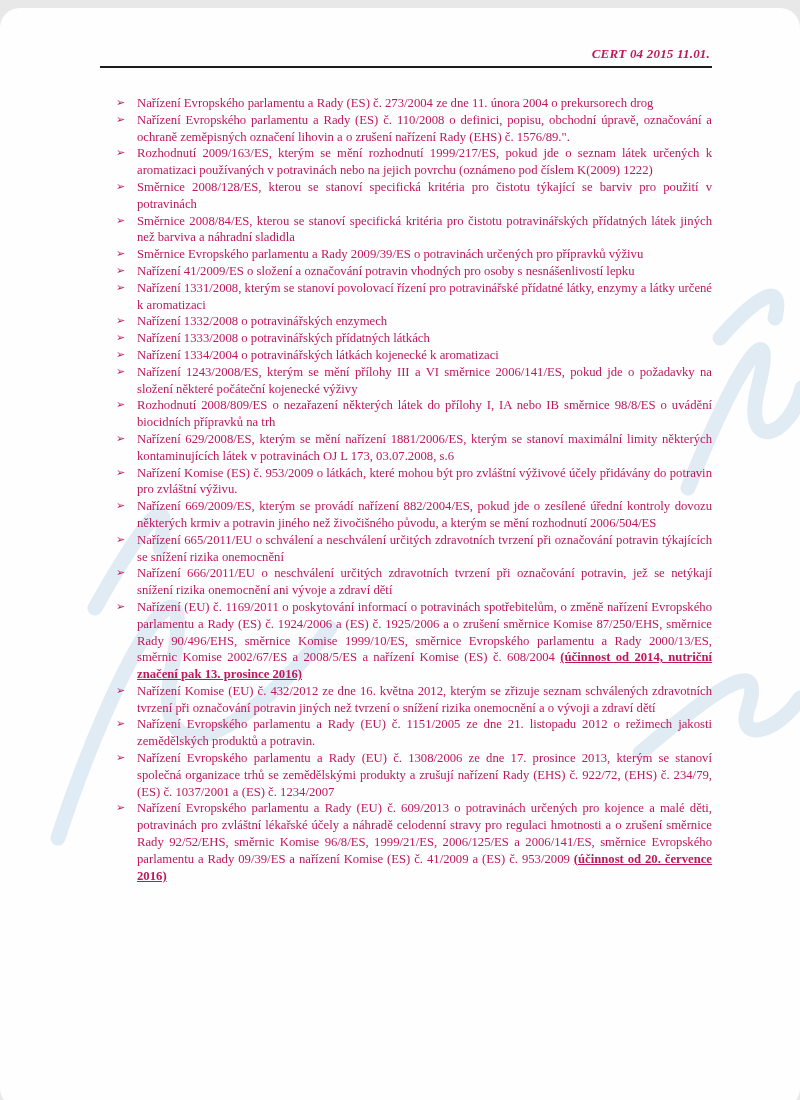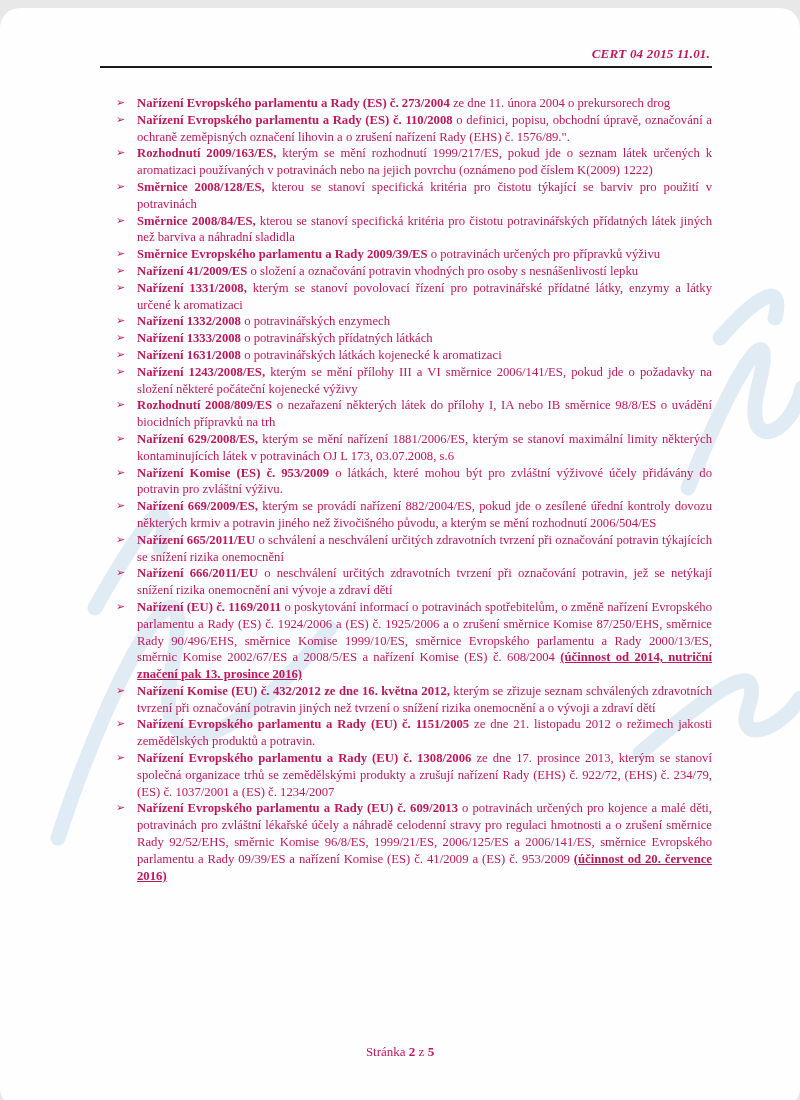--- a/index.html
+++ b/index.html
@@ -25,21 +25,21 @@
   .list{
     position:absolute;top:87px;left:115px;width:597px;z-index:1;
     font-size:12.7px;line-height:16.8px;text-align:justify;
   }
   .item{position:relative;padding-left:22px;}
   .bullet{
     position:absolute;left:1px;top:0;
     font-size:11px;
     font-family:"DejaVu Sans", sans-serif;
   }
-  .bold{font-weight:bold;}
+  .bold{font-weight:normal;}
   .emph{font-weight:bold;text-decoration:underline;}
   .footer{
     position:absolute;bottom:48px;left:0;width:100%;z-index:1;
     text-align:center;font-size:13px;
   }
   .footer .bold{font-weight:bold;}
 </style>
 </head>
 <body>
 
@@ -65,35 +65,29 @@
       <div class="item"><span class="bullet">➢</span><span class="bold">Nařízení Evropského parlamentu a Rady (ES) č. 273/2004</span><span> ze dne 11. února 2004 o prekursorech drog</span></div>
       <div class="item"><span class="bullet">➢</span><span class="bold">Nařízení Evropského parlamentu a Rady (ES) č. 110/2008</span><span> o definici, popisu, obchodní úpravě, označování a ochraně zeměpisných označení lihovin a o zrušení nařízení Rady (EHS) č. 1576/89.".</span></div>
       <div class="item"><span class="bullet">➢</span><span class="bold">Rozhodnutí 2009/163/ES,</span><span> kterým se mění rozhodnutí 1999/217/ES, pokud jde o seznam látek určených k aromatizaci používaných v potravinách nebo na jejich povrchu (oznámeno pod číslem K(2009) 1222)</span></div>
       <div class="item"><span class="bullet">➢</span><span class="bold">Směrnice 2008/128/ES,</span><span> kterou se stanoví specifická kritéria pro čistotu týkající se barviv pro použití v potravinách</span></div>
       <div class="item"><span class="bullet">➢</span><span class="bold">Směrnice 2008/84/ES,</span><span> kterou se stanoví specifická kritéria pro čistotu potravinářských přídatných látek jiných než barviva a náhradní sladidla</span></div>
       <div class="item"><span class="bullet">➢</span><span class="bold">Směrnice Evropského parlamentu a Rady 2009/39/ES</span><span> o potravinách určených pro přípravků výživu</span></div>
       <div class="item"><span class="bullet">➢</span><span class="bold">Nařízení 41/2009/ES</span><span> o složení a označování potravin vhodných pro osoby s nesnášenlivostí lepku</span></div>
       <div class="item"><span class="bullet">➢</span><span class="bold">Nařízení 1331/2008,</span><span> kterým se stanoví povolovací řízení pro potravinářské přídatné látky, enzymy a látky určené k aromatizaci</span></div>
       <div class="item"><span class="bullet">➢</span><span class="bold">Nařízení 1332/2008</span><span> o potravinářských enzymech</span></div>
       <div class="item"><span class="bullet">➢</span><span class="bold">Nařízení 1333/2008</span><span> o potravinářských přídatných látkách</span></div>
-      <div class="item"><span class="bullet">➢</span><span class="bold">Nařízení 1631/2008</span><span> o potravinářských látkách kojenecké k aromatizaci</span></div>
+      <div class="item"><span class="bullet">➢</span><span class="bold">Nařízení 1334/2004</span><span> o potravinářských látkách kojenecké k aromatizaci</span></div>
       <div class="item"><span class="bullet">➢</span><span class="bold">Nařízení 1243/2008/ES,</span><span> kterým se mění přílohy III a VI směrnice 2006/141/ES, pokud jde o požadavky na složení některé počáteční kojenecké výživy</span></div>
       <div class="item"><span class="bullet">➢</span><span class="bold">Rozhodnutí 2008/809/ES</span><span> o nezařazení některých látek do přílohy I, IA nebo IB směrnice 98/8/ES o uvádění biocidních přípravků na trh</span></div>
       <div class="item"><span class="bullet">➢</span><span class="bold">Nařízení 629/2008/ES,</span><span> kterým se mění nařízení 1881/2006/ES, kterým se stanoví maximální limity některých kontaminujících látek v potravinách  OJ L 173, 03.07.2008, s.6</span></div>
       <div class="item"><span class="bullet">➢</span><span class="bold">Nařízení Komise (ES) č. 953/2009</span><span> o látkách, které mohou být pro zvláštní výživové účely přidávány do potravin pro zvláštní výživu.</span></div>
       <div class="item"><span class="bullet">➢</span><span class="bold">Nařízení 669/2009/ES,</span><span> kterým se provádí nařízení 882/2004/ES, pokud jde o zesílené úřední kontroly dovozu některých krmiv a potravin jiného než živočišného původu, a kterým se mění rozhodnutí 2006/504/ES</span></div>
       <div class="item"><span class="bullet">➢</span><span class="bold">Nařízení 665/2011/EU</span><span> o schválení a neschválení určitých zdravotních tvrzení při označování potravin týkajících se snížení rizika onemocnění</span></div>
       <div class="item"><span class="bullet">➢</span><span class="bold">Nařízení 666/2011/EU</span><span> o neschválení určitých zdravotních tvrzení při označování potravin, jež se netýkají snížení rizika onemocnění ani vývoje a zdraví dětí</span></div>
       <div class="item"><span class="bullet">➢</span><span class="bold">Nařízení (EU) č. 1169/2011</span><span> o poskytování informací o potravinách spotřebitelům, o změně nařízení Evropského parlamentu a Rady (ES) č. 1924/2006 a (ES) č. 1925/2006 a o zrušení směrnice Komise 87/250/EHS, směrnice Rady 90/496/EHS, směrnice Komise 1999/10/ES, směrnice Evropského parlamentu a Rady 2000/13/ES, směrnic Komise 2002/67/ES a 2008/5/ES a nařízení Komise (ES) č. 608/2004 </span><span class="emph">(účinnost od 2014, nutriční značení pak 13. prosince 2016)</span></div>
       <div class="item"><span class="bullet">➢</span><span class="bold">Nařízení Komise (EU) č. 432/2012  ze dne 16. května 2012,</span><span> kterým se zřizuje seznam schválených zdravotních tvrzení při označování potravin jiných než tvrzení o snížení rizika onemocnění a o vývoji a zdraví dětí</span></div>
       <div class="item"><span class="bullet">➢</span><span class="bold">Nařízení Evropského parlamentu a Rady (EU) č. 1151/2005</span><span> ze dne 21. listopadu 2012 o režimech jakosti zemědělských produktů a potravin.</span></div>
       <div class="item"><span class="bullet">➢</span><span class="bold">Nařízení Evropského parlamentu a Rady (EU) č. 1308/2006</span><span> ze dne 17. prosince 2013, kterým se stanoví společná organizace trhů se zemědělskými produkty a zrušují nařízení Rady (EHS) č. 922/72, (EHS) č. 234/79, (ES) č. 1037/2001 a (ES) č. 1234/2007</span></div>
       <div class="item"><span class="bullet">➢</span><span class="bold">Nařízení Evropského parlamentu a Rady (EU) č. 609/2013</span><span> o potravinách určených pro kojence a malé děti, potravinách pro zvláštní lékařské účely a náhradě celodenní stravy pro regulaci hmotnosti a o zrušení směrnice Rady 92/52/EHS, směrnic Komise 96/8/ES, 1999/21/ES, 2006/125/ES a 2006/141/ES, směrnice Evropského parlamentu a Rady 09/39/ES a nařízení Komise (ES) č. 41/2009 a (ES) č. 953/2009 </span><span class="emph">(účinnost od 20. července 2016)</span></div>
     </div>
 
-  <div class="footer">
-    <span>Stránka</span>
-    <span class="bold">2</span>
-    <span>z</span>
-    <span class="bold">5</span>
-  </div>
 
 </div>
 
 </body></html>

